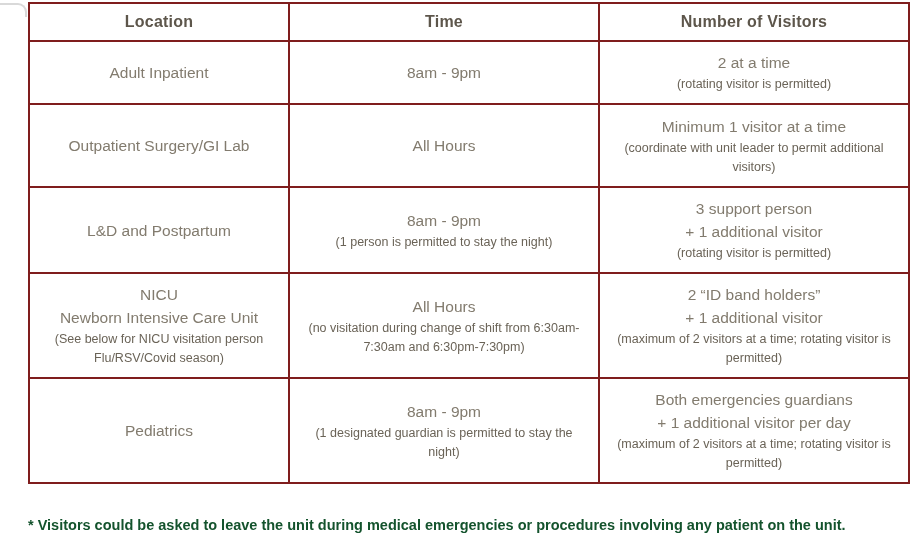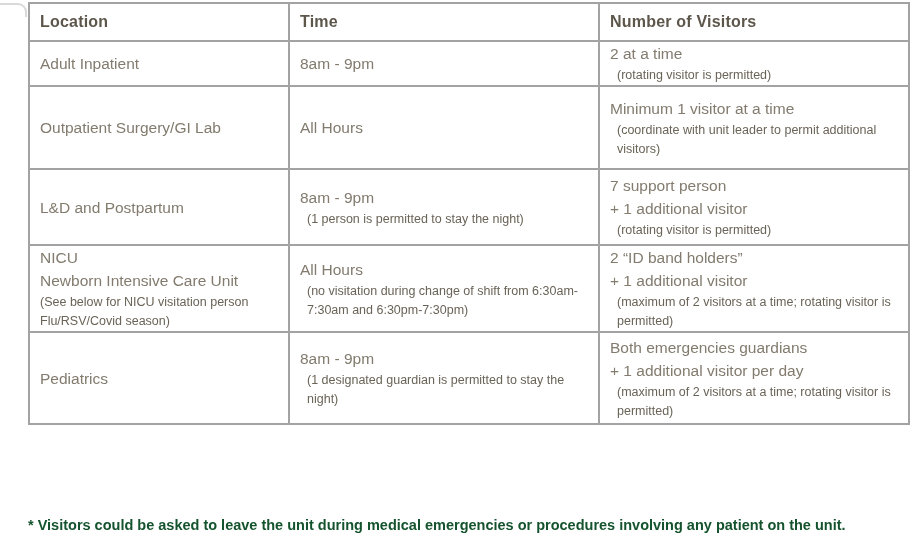--- a/index.html
+++ b/index.html
@@ -21,24 +21,24 @@
   table.visitor-table {
     position: absolute; left: 28px; top: 2px;
     width: 880px;
     border-collapse: collapse;
     table-layout: fixed;
   }
   col.c-loc  { width: 260px; }
   col.c-time { width: 310px; }
   col.c-vis  { width: 310px; }
   th, td {
-    border: 2px solid #a3a3a3;
-    text-align: left;
+    border: 2px solid #7f1d1d;
+    text-align: center;
     vertical-align: middle;
-    padding: 0 10px;
+    padding: 9px 10px;
   }
   th {
     font-size: 16px;
     font-weight: bold;
     color: #5d564b;
     letter-spacing: 0.2px;
   }
   td {
     font-size: 15.5px;
     color: #827b6e;
@@ -114,21 +114,21 @@
     </tr>
     <tr class="row-4">
       <td>
         <span class="main-line">L&amp;D and Postpartum</span>
       </td>
       <td>
         <span class="main-line">8am - 9pm</span>
         <span class="note-line">(1 person is permitted to stay the night)</span>
       </td>
       <td>
-        <span class="main-line">7 support person</span>
+        <span class="main-line">3 support person</span>
         <span class="main-line">+ 1 additional visitor</span>
         <span class="note-line">(rotating visitor is permitted)</span>
       </td>
     </tr>
     <tr class="row-5">
       <td>
         <span class="main-line">NICU</span>
         <span class="main-line">Newborn Intensive Care Unit</span>
         <span class="note-line">(See below for NICU visitation person Flu/RSV/Covid season)</span>
       </td>

